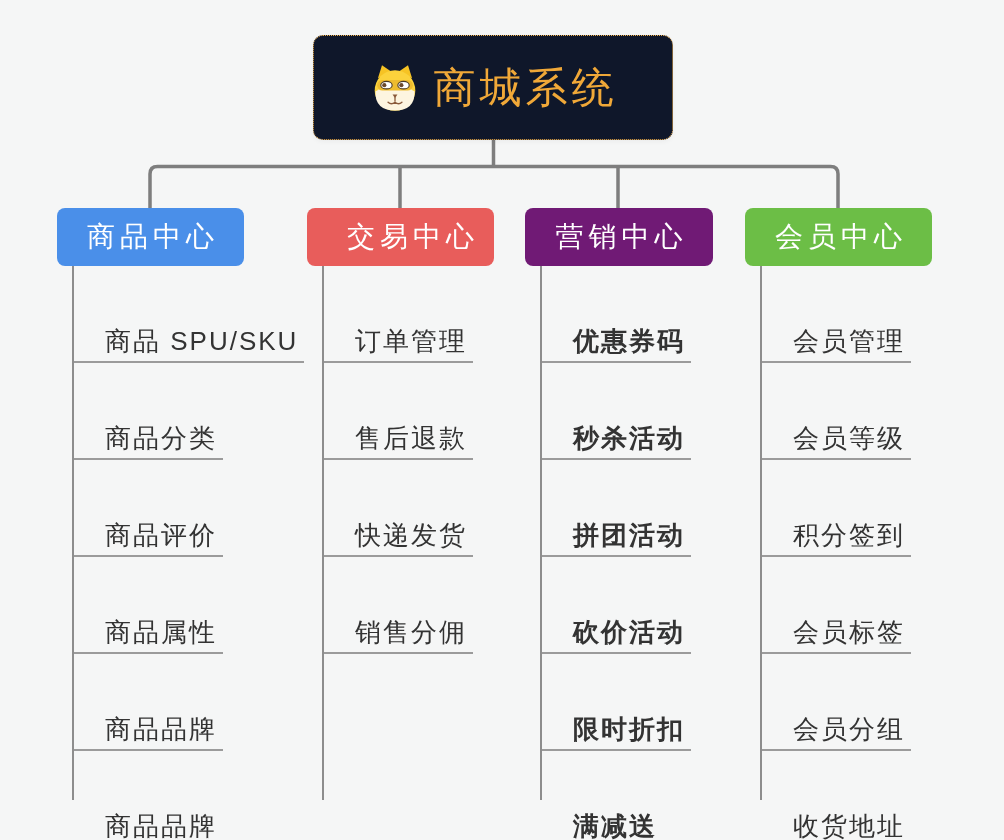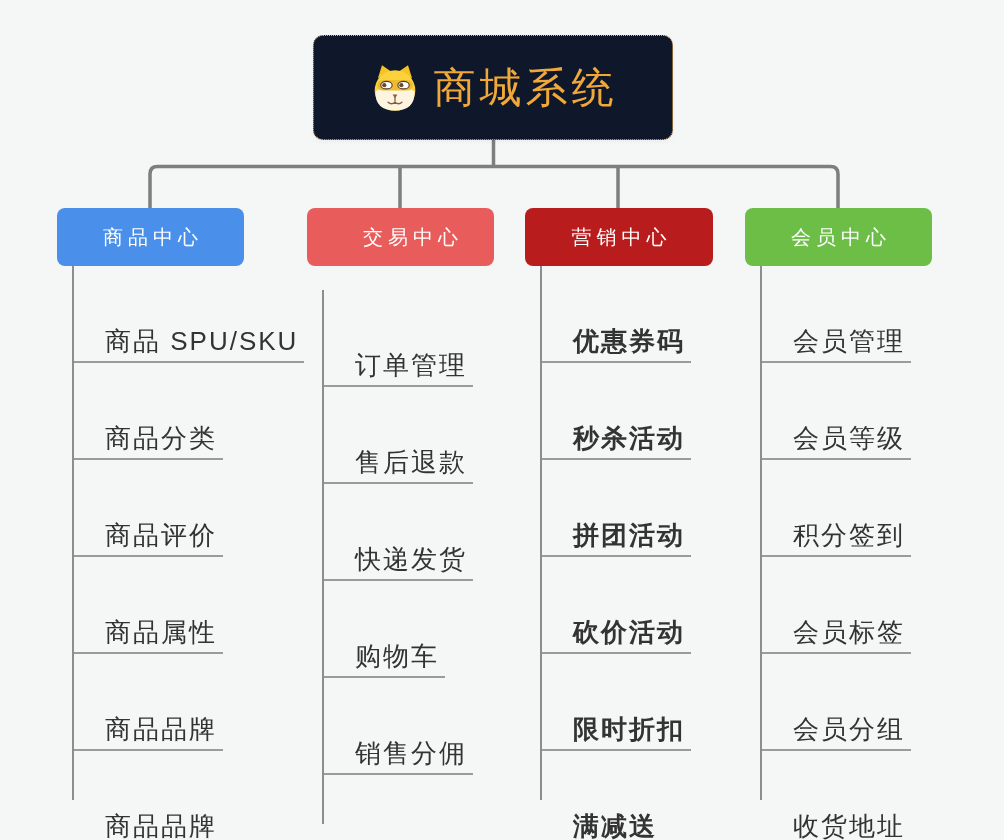--- a/index.html
+++ b/index.html
@@ -39,32 +39,32 @@
   }
   .dog-icon{width:52px;height:52px;flex:0 0 auto;}
 
   
   .cat{
     position:absolute;top:208px;height:58px;border-radius:8px;
     display:flex;align-items:center;justify-content:center;
     cursor:pointer;
   }
   .cat span{
-    color:var(--branch-text);font-size:20px;letter-spacing:5px;line-height:1;
+    color:var(--branch-text);font-size:28px;letter-spacing:5px;line-height:1;
     white-space:nowrap;text-indent:5px;
   }
   .cat.c1{left:57px;width:187px;}
   .cat.c2{left:307px;width:187px;}
   .cat.c3{left:525px;width:188px;}
   .cat.c4{left:745px;width:187px;}
 
   
   .col{position:absolute;top:266px;width:250px;}
   .col.c1{left:57px;}
-  .col.c2{left:307px;margin-top:24px;}
+  .col.c2{left:307px;}
   .col.c3{left:525px;font-weight:bold;}
   .col.c4{left:745px;}
   .spine{
     position:absolute;left:15px;top:0;width:2px;height:534px;
     background:var(--spine);
   }
   .row{
     height:97px;margin-left:16px;
     display:flex;align-items:flex-end;
   }
@@ -107,21 +107,21 @@
     </svg>
     <span class="root-title">商城系统</span>
   </div>
 
   <div class="cat c1" style="background: rgb(74, 143, 233);">
     <span>商品中心</span>
   </div>
   <div class="cat c2" style="background: rgb(232, 93, 91); padding-left: 20px;">
     <span>交易中心</span>
   </div>
-  <div class="cat c3" style="background: #b91c1c;">
+  <div class="cat c3" style="background: #701a75;">
     <span>营销中心</span>
   </div>
   <div class="cat c4" style="background: rgb(108, 190, 70);">
     <span>会员中心</span>
   </div>
 
   <div class="col c1">
     <div class="spine"></div>
     <div class="row">
         <div class="child">商品 SPU/SKU</div>
@@ -148,23 +148,20 @@
     <div class="row">
         <div class="child">订单管理</div>
       </div>
     <div class="row">
         <div class="child">售后退款</div>
       </div>
     <div class="row">
         <div class="child">快递发货</div>
       </div>
     <div class="row">
-        <div class="child">购物车</div>
-      </div>
-    <div class="row">
         <div class="child">销售分佣</div>
       </div>
   </div>
 
   <div class="col c3">
     <div class="spine"></div>
     <div class="row">
         <div class="child">优惠券码</div>
       </div>
     <div class="row">

